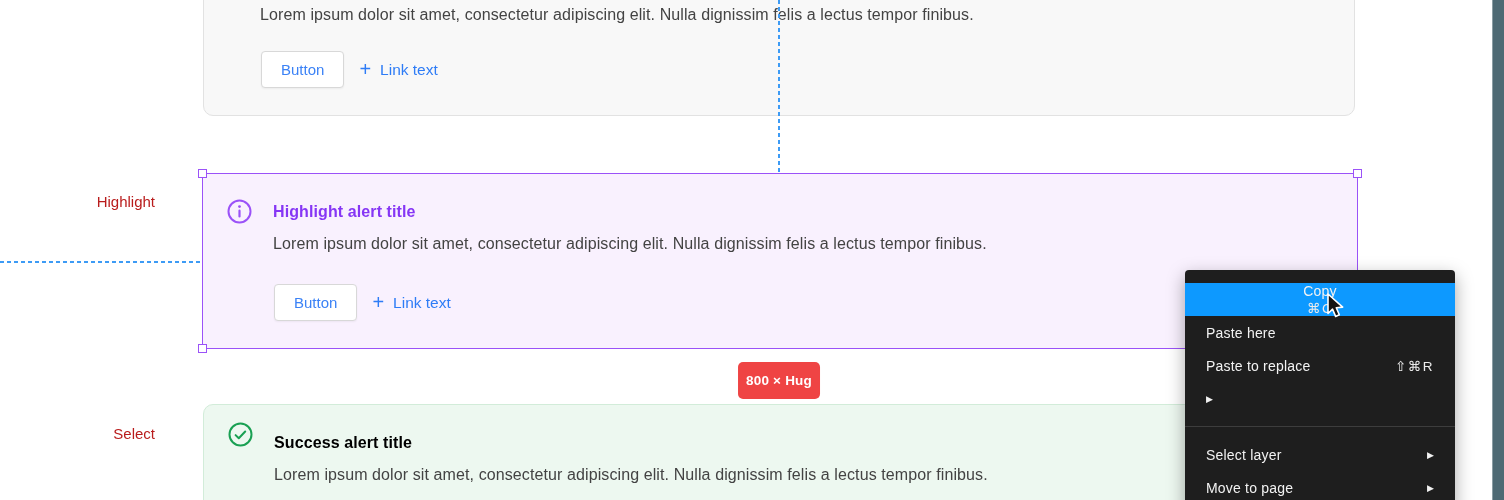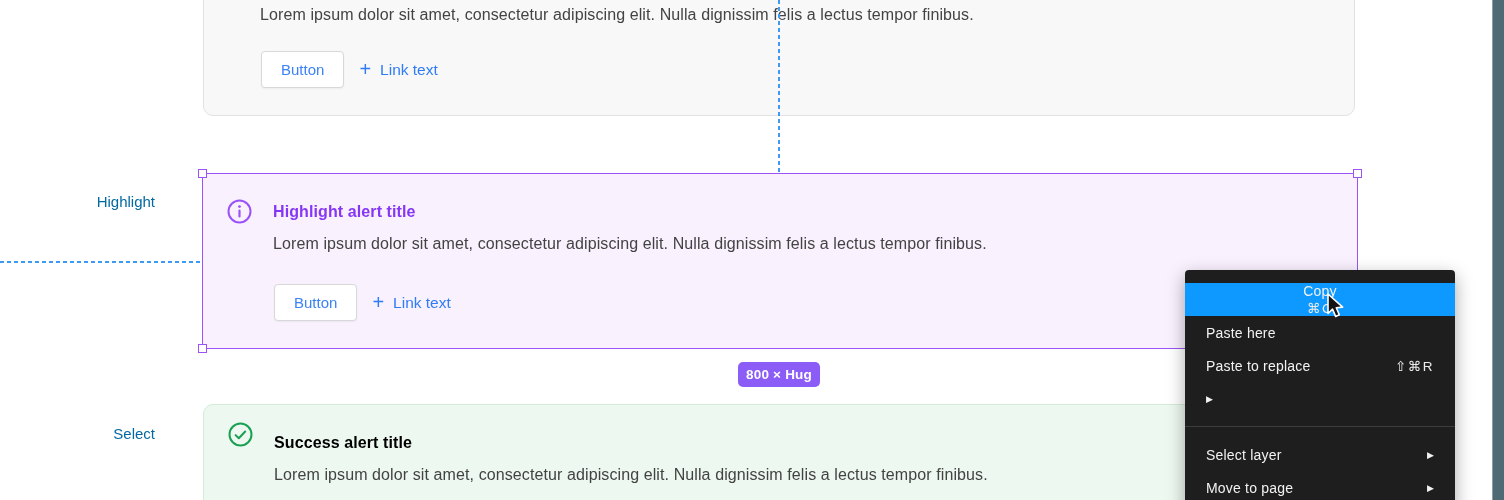--- a/index.html
+++ b/index.html
@@ -21,21 +21,21 @@
 
   .btn-row { position:absolute; display:flex; align-items:center; gap:15px; }
   .btn {
     display:inline-block; padding:9px 19px; background:#ffffff;
     border:1px solid #d8d8d8; border-radius:4px; box-shadow:0 1px 2px rgba(0,0,0,.05);
     font-size:15px; font-weight:500; color:#3b82f6;
   }
   .link { display:flex; align-items:center; gap:9px; color:#2e7cf6; font-weight:500; font-size:15.5px; }
   .link .plus { font-size:20px; font-weight:400; line-height:1; margin-top:-2px; }
 
-  .canvas-label { position:absolute; left:0; width:155px; text-align:right; font-size:15px; color:#0369a1; }
+  .canvas-label { position:absolute; left:0; width:155px; text-align:right; font-size:15px; color:#b91c1c; }
 
   
   .highlight-wrap {
     position:absolute; left:202px; top:173px; width:1156px; height:176px;
     box-sizing:border-box; background:#f9f1fe; border:1.5px solid #9b52f8;text-align:right;
   }
   .handle {
     position:absolute; width:9px; height:9px; box-sizing:border-box;
     background:#ffffff; border:1.5px solid #9b52f8;
   }
@@ -44,22 +44,22 @@
   .handle.bl { left:-5px; bottom:-5px; }
   .handle.br { right:-5px; bottom:-5px; }
 
   
   .guide-v { left:778px; top:0; width:2px; height:173px;
     background:repeating-linear-gradient(180deg,#3d9bf5 0 4px,transparent 4px 7px); }
   .guide-h { left:0; top:261px; width:201px; height:2px;
     background:repeating-linear-gradient(90deg,#3d9bf5 0 4px,transparent 4px 7px); }
   .size-badge {
     left:779px; top:362px; transform:translateX(-50%);
-    background:#8b5cf6; color:#ffffff; font-size:13.5px; font-weight:600;
-    padding:5px 8px; border-radius:5px; white-space:nowrap; letter-spacing:.2px;
+    background:#ef4444; color:#ffffff; font-size:13.5px; font-weight:600;
+    padding:11px 8px; border-radius:5px; white-space:nowrap; letter-spacing:.2px;
   }
 
   
   .menu {
     left:1185px; top:270px; width:270px; height:240px; box-sizing:border-box;
     background:#1e1e1e; border-radius:4px; padding-top:13px;
     box-shadow:0 6px 18px rgba(0,0,0,.35);
   }
   .menu-item {
     height:33px; display:flex; align-items:center; padding:0 21px;

